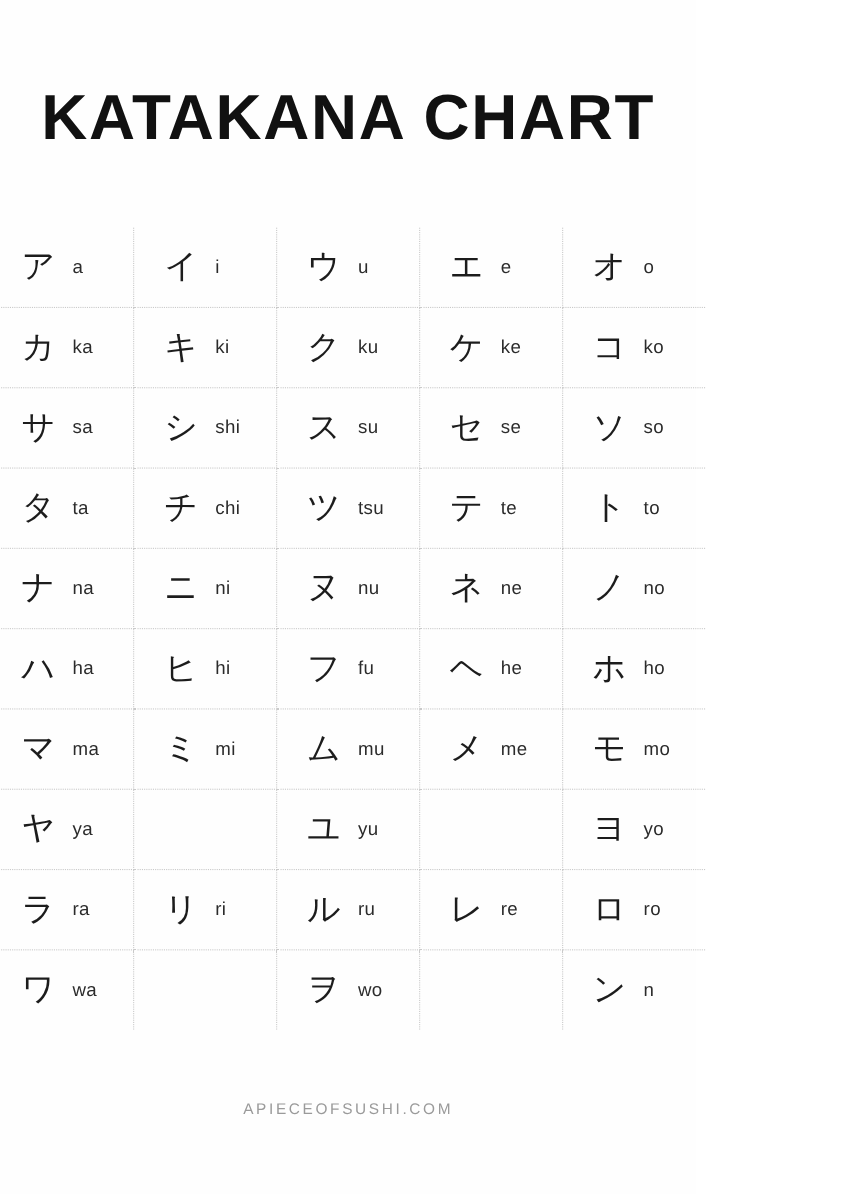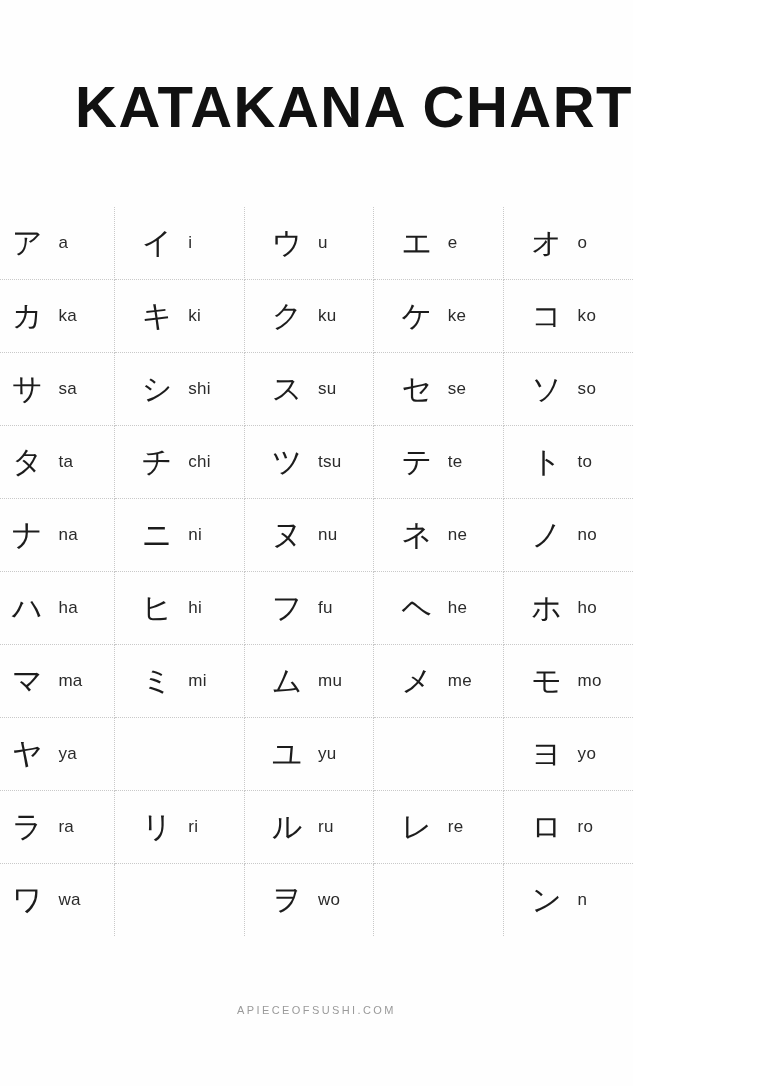--- a/index.html
+++ b/index.html
@@ -15,21 +15,21 @@
     overflow: hidden;
   }
   .page {
     position: relative;
     width: 633px;
     height: 1086px;
     box-sizing: border-box;
     background: #fefefe;
     display: flex;
     flex-direction: column;
-    align-items: flex-end;
+    align-items: center;
   }
   .title {
     margin-top: 78px;
     font-size: 58px;
     font-weight: bold;
     letter-spacing: 1.5px;
     line-height: 1.0;
     color: #111111;
     text-align: center;
     font-family: "Liberation Sans", sans-serif;
@@ -90,21 +90,21 @@
   }
   .cell-empty .cell-inner {
     visibility: hidden;
   }
   .footer {
     position: absolute;
     bottom: 70px;
     left: 0;
     right: 0;
     text-align: center;
-    font-size: 11px;
+    font-size: 14px;
     letter-spacing: 2.4px;
     color: #9a9a9a;
   }
 </style>
 </head>
 <body>
 
 <div class="page">
 
   <h1 class="title">KATAKANA CHART</h1>

